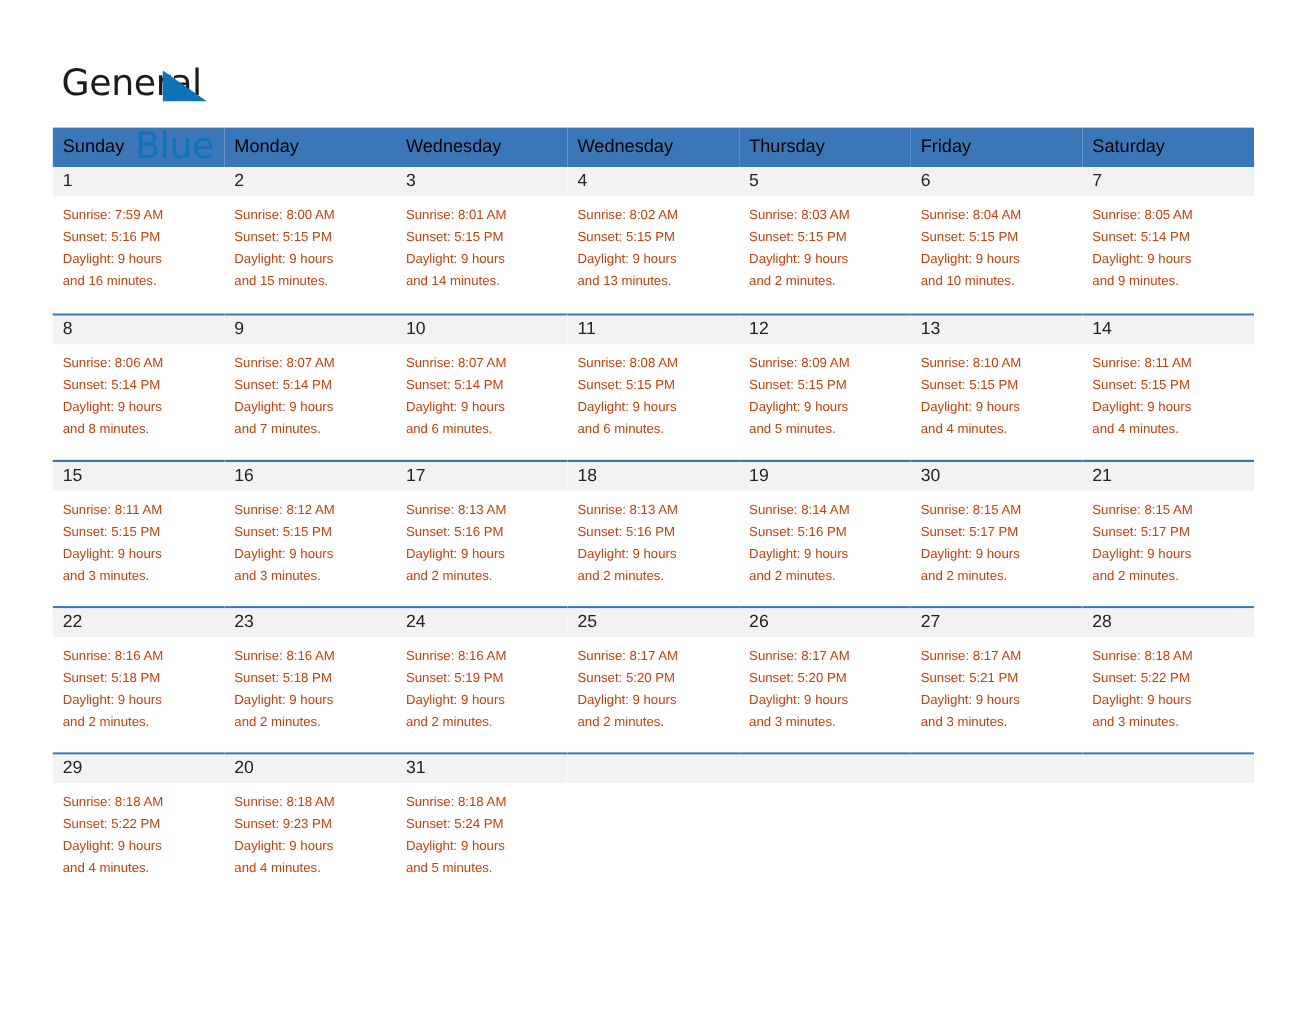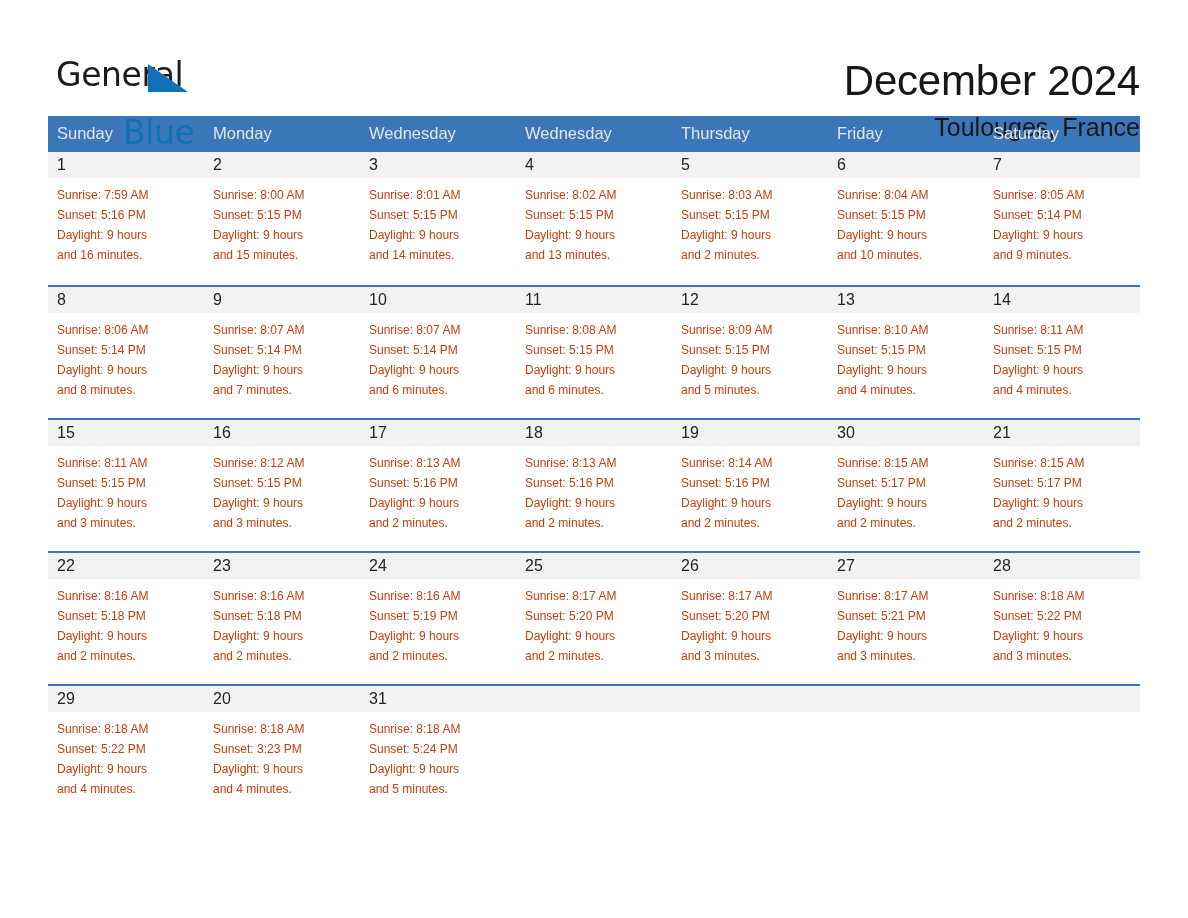--- a/index.html
+++ b/index.html
@@ -91,21 +91,21 @@
 
   
   .cal {
     margin-top: 12px;
     width: 1092px;
     border-collapse: collapse;
     table-layout: fixed;
   }
   .cal th {
     background: #3b77b8;
-    color: #e5e5e5;
+    color: #000000;
     font-size: 16.5px;
     font-weight: normal;
     text-align: left;
     padding: 8px 0 9px 9px;
     height: 30px;
     box-sizing: border-box;
     vertical-align: middle;
     border: none;
   }
   .cal td {
@@ -149,24 +149,20 @@
 <div class="page">
 
   <div class="top">
 
     <div class="logo">
       <span class="logo-general">General</span>
       <span class="logo-tri"></span>
       <span class="logo-blue">Blue</span>
     </div>
 
-    <div class="titles">
-      <div class="cal-title">December 2024</div>
-      <div class="cal-sub">Toulouges, France</div>
-    </div>
 
   </div>
 
   <table class="cal">
     <thead>
       <tr>
         <th>Sunday</th>
         <th>Monday</th>
         <th>Wednesday</th>
         <th>Wednesday</th>
@@ -507,21 +503,21 @@
                 <div>Daylight: 9 hours</div>
                 <div>and 4 minutes.</div>
               </div>
             </div>
           </td>
         <td>
             <div class="daycell">
               <div class="daynum">20</div>
               <div class="info">
                 <div>Sunrise: 8:18 AM</div>
-                <div>Sunset: 3:23 PM</div>
+                <div>Sunset: 9:23 PM</div>
                 <div>Daylight: 9 hours</div>
                 <div>and 4 minutes.</div>
               </div>
             </div>
           </td>
         <td>
             <div class="daycell">
               <div class="daynum">31</div>
               <div class="info">
                 <div>Sunrise: 8:18 AM</div>

